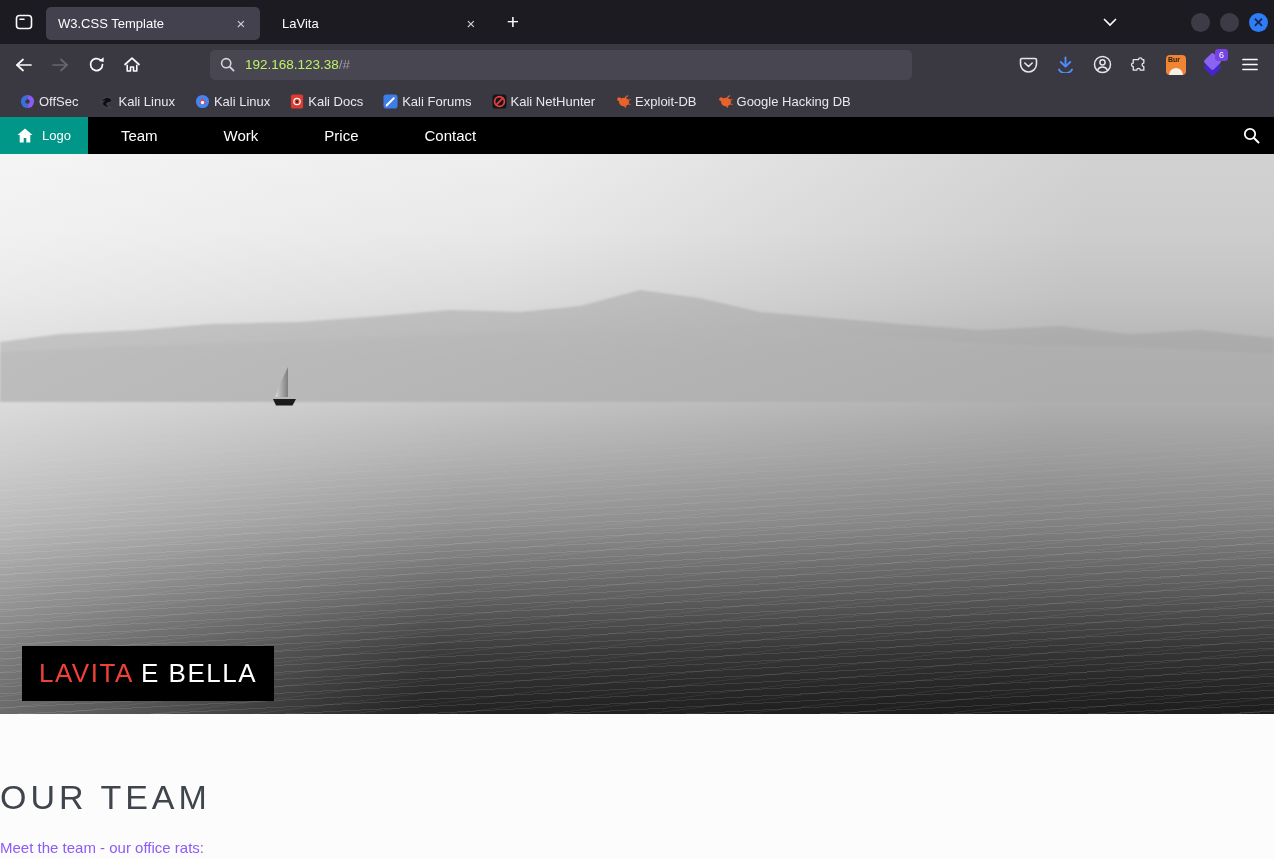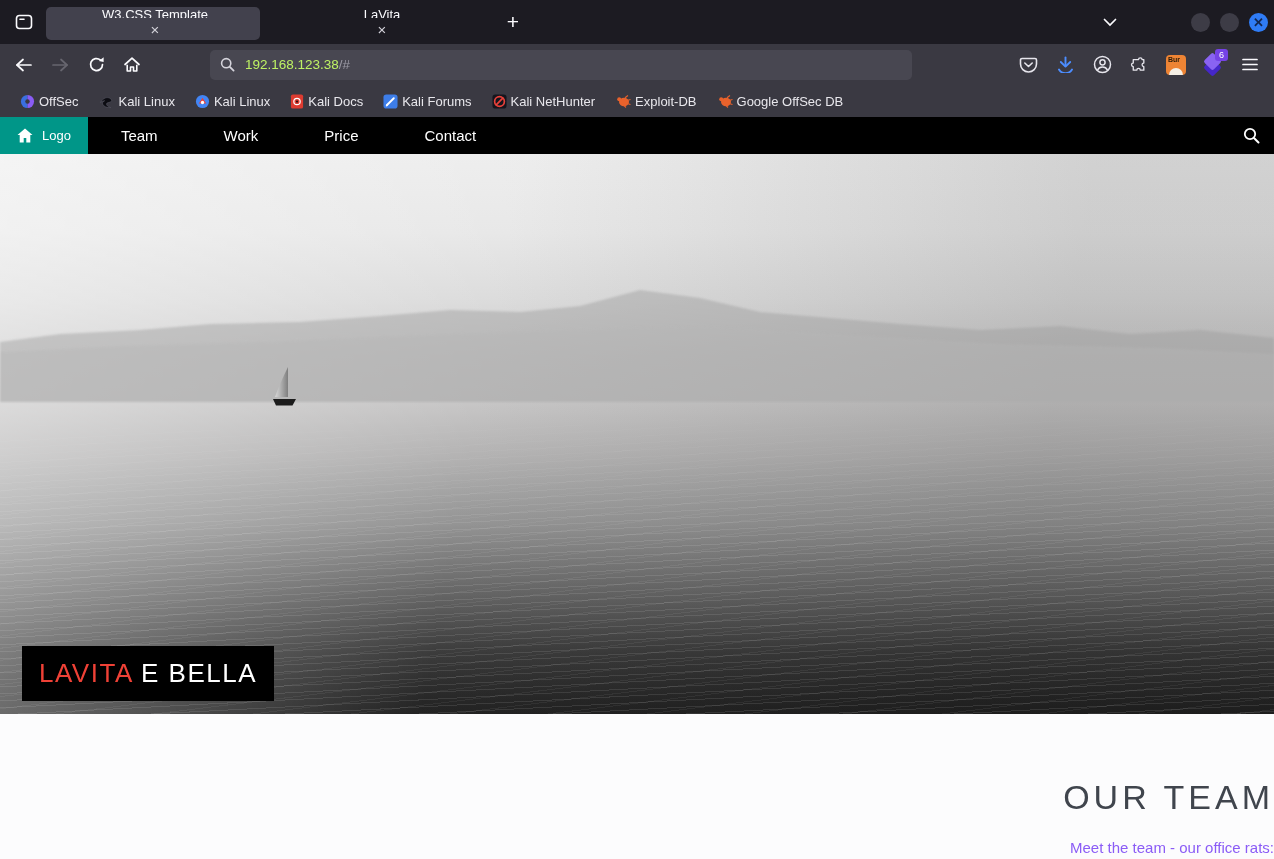--- a/index.html
+++ b/index.html
@@ -2,21 +2,21 @@
 <html><head>
 <meta charset="utf-8">
 <style>
   * { margin:0; padding:0; box-sizing:border-box; }
   html,body { width:1274px; height:859px; overflow:hidden; }
   body { font-family:"Liberation Sans", sans-serif; background:#fff; }
 
   
   .tabbar { height:44px; background:#1c1b22; display:flex; align-items:center; position:relative; }
   .ffview-btn { width:30px; height:30px; margin-left:9px; border-radius:6px; display:flex; align-items:center; justify-content:center; }
-  .tab { height:33px; margin-top:3px; display:flex; align-items:center; border-radius:5px; padding:0 8px 0 12px; width:214px;flex-direction:column; }
+  .tab { height:33px; margin-top:3px; display:flex; align-items:center; border-radius:5px; padding:0 8px 0 12px; width:214px; }
   .tab.active { background:#42414d; margin-left:7px; }
   .tab.inactive { background:transparent; margin-left:10px; width:220px; }
   .tab-title { color:#fbfbfe; font-size:13px; flex:1; white-space:nowrap; overflow:hidden; }
   .tab-close { color:#d3d2da; font-size:15px; width:22px; height:22px; display:flex; align-items:center; justify-content:center; border-radius:4px; }
   .newtab-btn { color:#fbfbfe; font-size:21px; font-weight:300; width:30px; height:30px; margin-left:8px; display:flex; align-items:center; justify-content:center; border-radius:5px; }
   .tabbar-right { position:absolute; right:0; top:0; height:44px; display:flex; align-items:center; }
   .alltabs-btn { margin-right:55px; }
   .winbtn { width:19px; height:19px; border-radius:50%; margin-left:10px; display:flex; align-items:center; justify-content:center; }
   .winbtn.plain { background:#3d3c46; }
   .winbtn.close { background:#2f7cf6; color:#12264f; font-size:13px; font-weight:bold; margin-right:6px; }
@@ -59,21 +59,21 @@
       repeating-linear-gradient(177deg, rgba(255,255,255,0.10) 0 1px, rgba(255,255,255,0) 1px 7px),
       repeating-linear-gradient(173deg, rgba(255,255,255,0.06) 0 1px, rgba(255,255,255,0) 1px 12px);
     -webkit-mask:linear-gradient(180deg, transparent 0%, #000 45%);
     mask:linear-gradient(180deg, transparent 0%, #000 45%);
   }
   .boat { position:absolute; left:272px; top:212px; }
   .hero-caption { position:absolute; left:22px; bottom:13px; background:#000; padding:12px 17px; }
   .caption-accent { color:#ef4136; font-size:26px; letter-spacing:1.5px; }
   .caption-rest { color:#fff; font-size:26px; letter-spacing:1.5px; }
 
-  .team { height:146px; background:#fcfcfd; text-align:right; }
+  .team { height:146px; background:#fcfcfd; text-align:left; }
   .team h2 { padding-top:64px; font-size:34px; font-weight:400; letter-spacing:4px; color:#40454d; }
   .team p { margin-top:22px; font-size:15px; color:#8b5cf6; }
 
   svg { display:block; }
 </style>
 </head>
 <body>
 
 <div class="tabbar">
   <div class="ffview-btn">
@@ -247,21 +247,21 @@
   </div>
   <div class="bm">
     <svg width="16" height="14" viewBox="0 0 16 14">
         <ellipse cx="9" cy="8" rx="5" ry="4.2" fill="#e8622c"></ellipse>
         <circle cx="4.2" cy="5.2" r="2" fill="#e8622c"></circle>
         <line x1="10" y1="3.8" x2="13" y2="1.5" stroke="#e8622c" stroke-width="1.1"></line>
         <line x1="12" y1="6.5" x2="15.5" y2="5.5" stroke="#e8622c" stroke-width="1.1"></line>
         <line x1="12" y1="9.5" x2="15.5" y2="10.5" stroke="#e8622c" stroke-width="1.1"></line>
         <line x1="9" y1="11.5" x2="11" y2="13.5" stroke="#e8622c" stroke-width="1.1"></line>
       </svg>
-    <span class="bm-label">Google OffSec DB</span>
+    <span class="bm-label">Google Hacking DB</span>
   </div>
 </div>
 
 <div class="sitenav">
   <div class="logo">
     <svg width="16" height="15" viewBox="0 0 16 15">
         <path d="M8 0.5 L0.5 7 h2.2 v7.5 h4 v-4.5 h2.6 v4.5 h4 V7 h2.2 Z" fill="#fff"></path>
       </svg>
     <span>Logo</span>
   </div>

